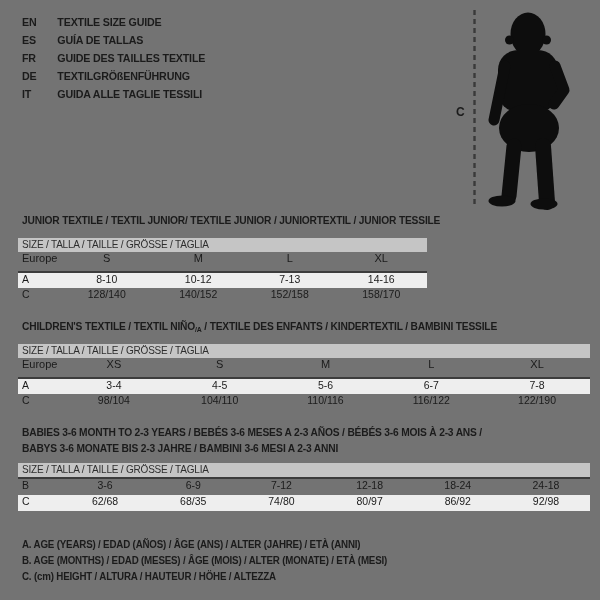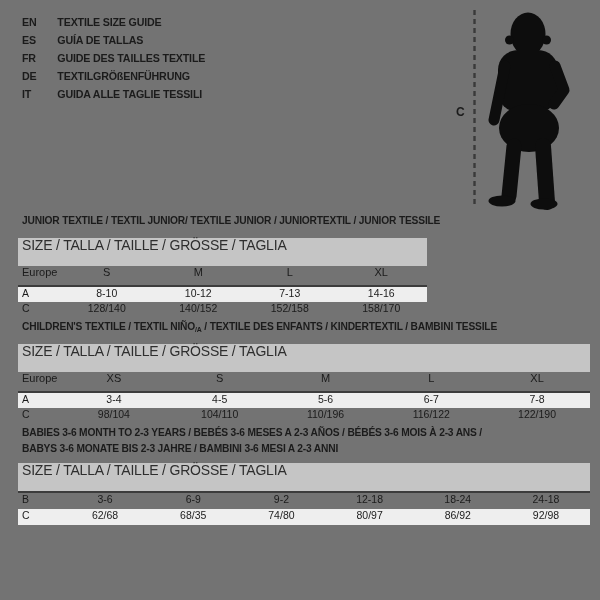--- a/index.html
+++ b/index.html
@@ -21,22 +21,22 @@
 
   
   .figure{position:absolute;left:450px;top:6px;}
   .fig-c{position:absolute;left:456px;top:105px;font-weight:bold;font-size:12px;}
 
   
   .tbl-title{position:absolute;font-weight:bold;font-size:11px;letter-spacing:-0.2px;
     transform:scaleX(0.93);transform-origin:0 50%;white-space:nowrap;line-height:16px;}
   .sub{font-size:7.5px;vertical-align:-2px;font-weight:bold;}
   .tbl{position:absolute;}
-  .bar{height:28px;line-height:14px;background:#c5c5c5;color:#2e2e2e;
-    font-size:14px;padding-left:4px;letter-spacing:-0.2px;box-sizing:border-box;
+  .bar{height:14px;line-height:14px;background:#c5c5c5;color:#2e2e2e;
+    font-size:10px;padding-left:4px;letter-spacing:-0.2px;box-sizing:border-box;
     white-space:nowrap;}
   .row{display:flex;align-items:flex-start;}
   .row .lbl{width:43px;padding-left:4px;box-sizing:border-box;text-align:left;}
   .row .c{flex:1;text-align:center;}
   .head-row{height:19px;font-size:11px;}
   .data-row{height:15px;font-size:10.5px;}
   .t3 .data-row{height:16px;}
   .shaded{background:#eeeeee;}
   .sep{height:2px;background:#3c3c3c;}
 
@@ -137,47 +137,52 @@
       <span class="c">3-4</span>
       <span class="c">4-5</span>
       <span class="c">5-6</span>
       <span class="c">6-7</span>
       <span class="c">7-8</span>
     </div>
     <div class="row data-row">
       <span class="lbl">C</span>
       <span class="c">98/104</span>
       <span class="c">104/110</span>
-      <span class="c">110/196</span>
+      <span class="c">110/116</span>
       <span class="c">116/122</span>
       <span class="c">122/190</span>
     </div>
   </div>
 
   <div class="tbl-title" style="left:22px;top:424px;">
     <div>BABIES 3-6 MONTH TO 2-3 YEARS / BEBÉS 3-6 MESES A 2-3 AÑOS / BÉBÉS 3-6 MOIS À 2-3 ANS /</div>
     <div>BABYS 3-6 MONATE BIS 2-3 JAHRE / BAMBINI 3-6 MESI A 2-3 ANNI</div>
   </div>
   <div class="tbl t3" style="left:18px;top:463px;width:572px;">
     <div class="bar">SIZE / TALLA / TAILLE / GRÖSSE / TAGLIA</div>
     <div class="sep"></div>
     <div class="row data-row">
       <span class="lbl">B</span>
       <span class="c">3-6</span>
       <span class="c">6-9</span>
-      <span class="c">9-2</span>
+      <span class="c">7-12</span>
       <span class="c">12-18</span>
       <span class="c">18-24</span>
       <span class="c">24-18</span>
     </div>
     <div class="row data-row shaded">
       <span class="lbl">C</span>
       <span class="c">62/68</span>
       <span class="c">68/35</span>
       <span class="c">74/80</span>
       <span class="c">80/97</span>
       <span class="c">86/92</span>
       <span class="c">92/98</span>
     </div>
   </div>
 
+  <div class="footnotes">
+    <div class="fnote">A. AGE (YEARS) / EDAD (AÑOS) / ÂGE (ANS) / ALTER (JAHRE) / ETÀ (ANNI)</div>
+    <div class="fnote">B. AGE (MONTHS) / EDAD (MESES) / ÂGE (MOIS) / ALTER (MONATE) / ETÀ (MESI)</div>
+    <div class="fnote">C. (cm) HEIGHT / ALTURA / HAUTEUR / HÖHE / ALTEZZA</div>
+  </div>
 
 </div>
 
 </body></html>

